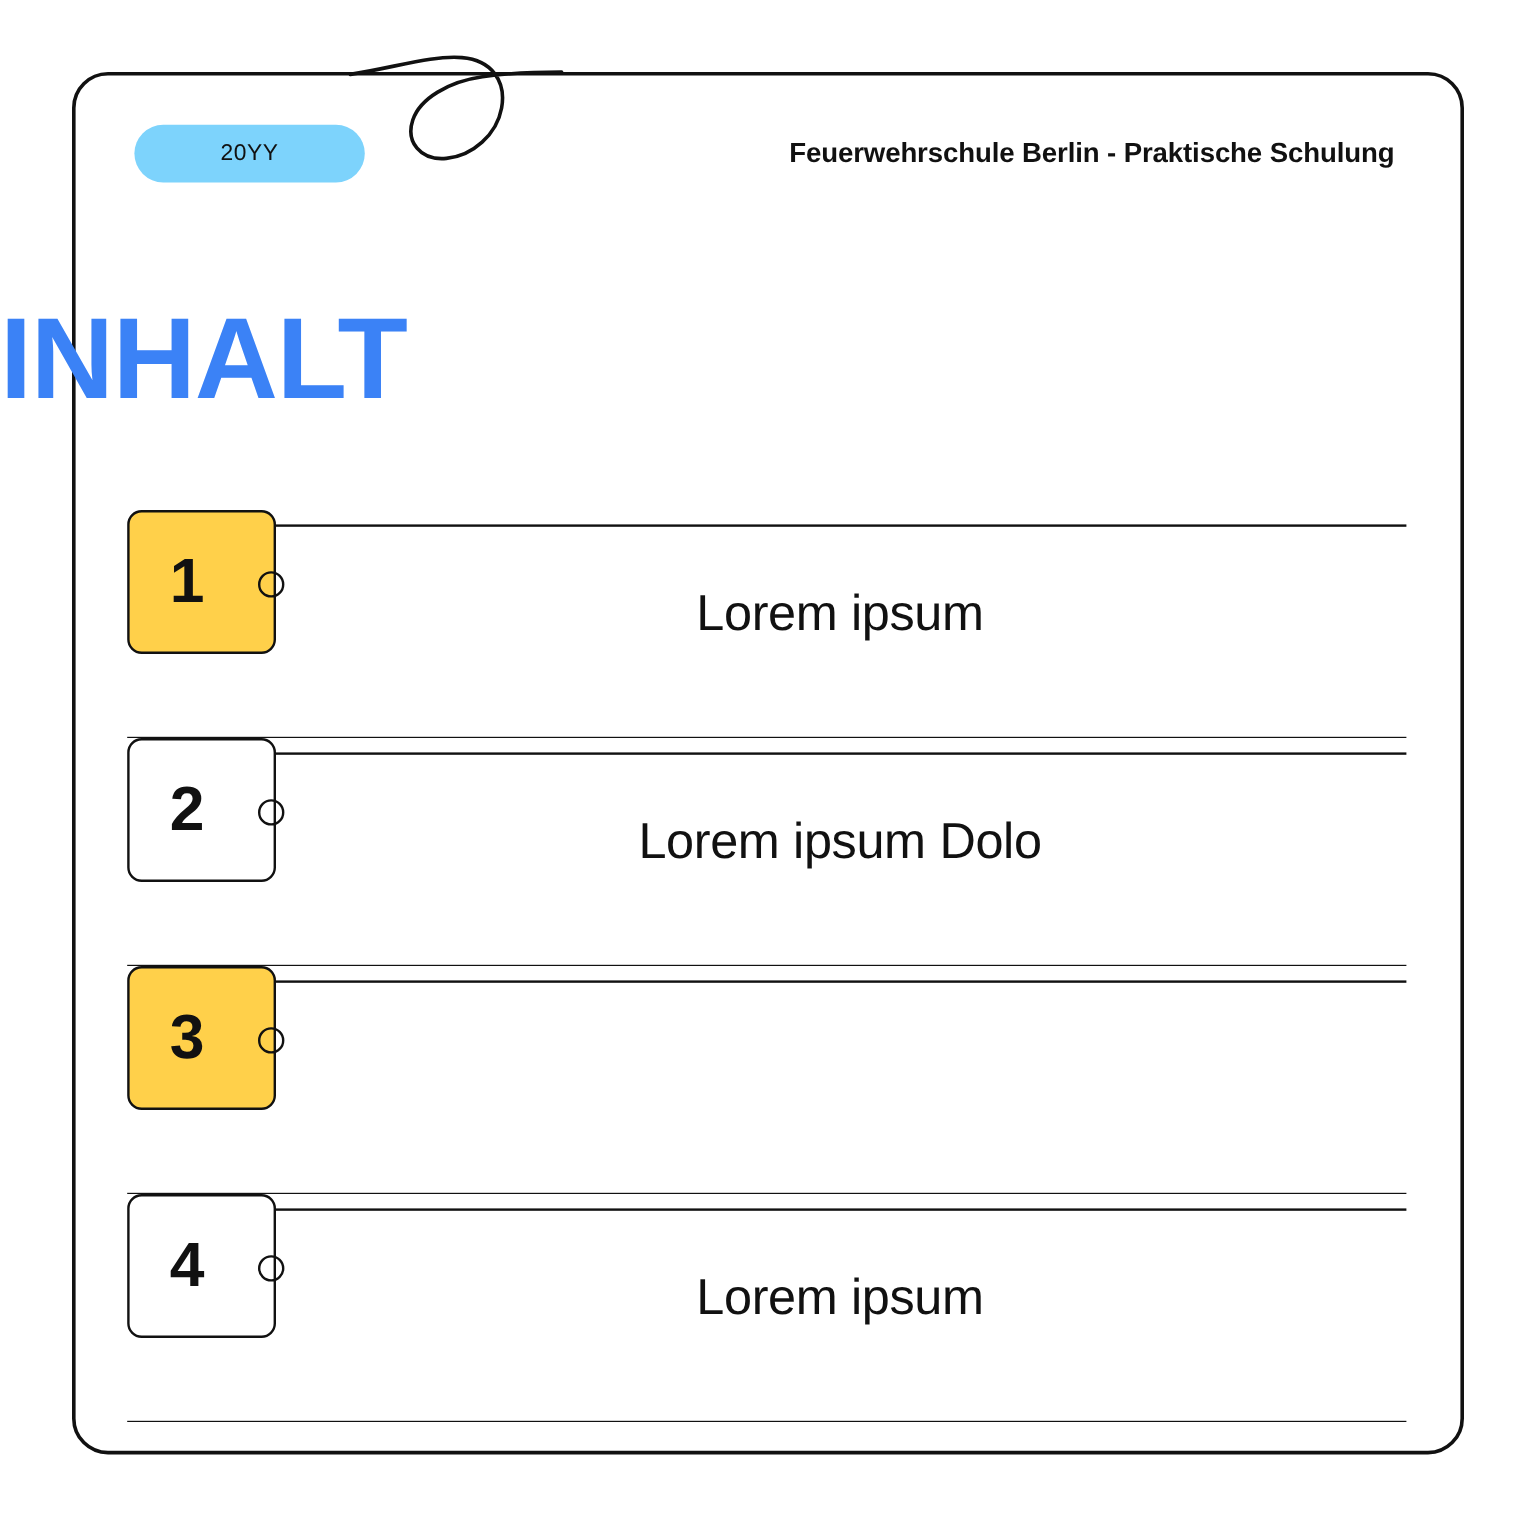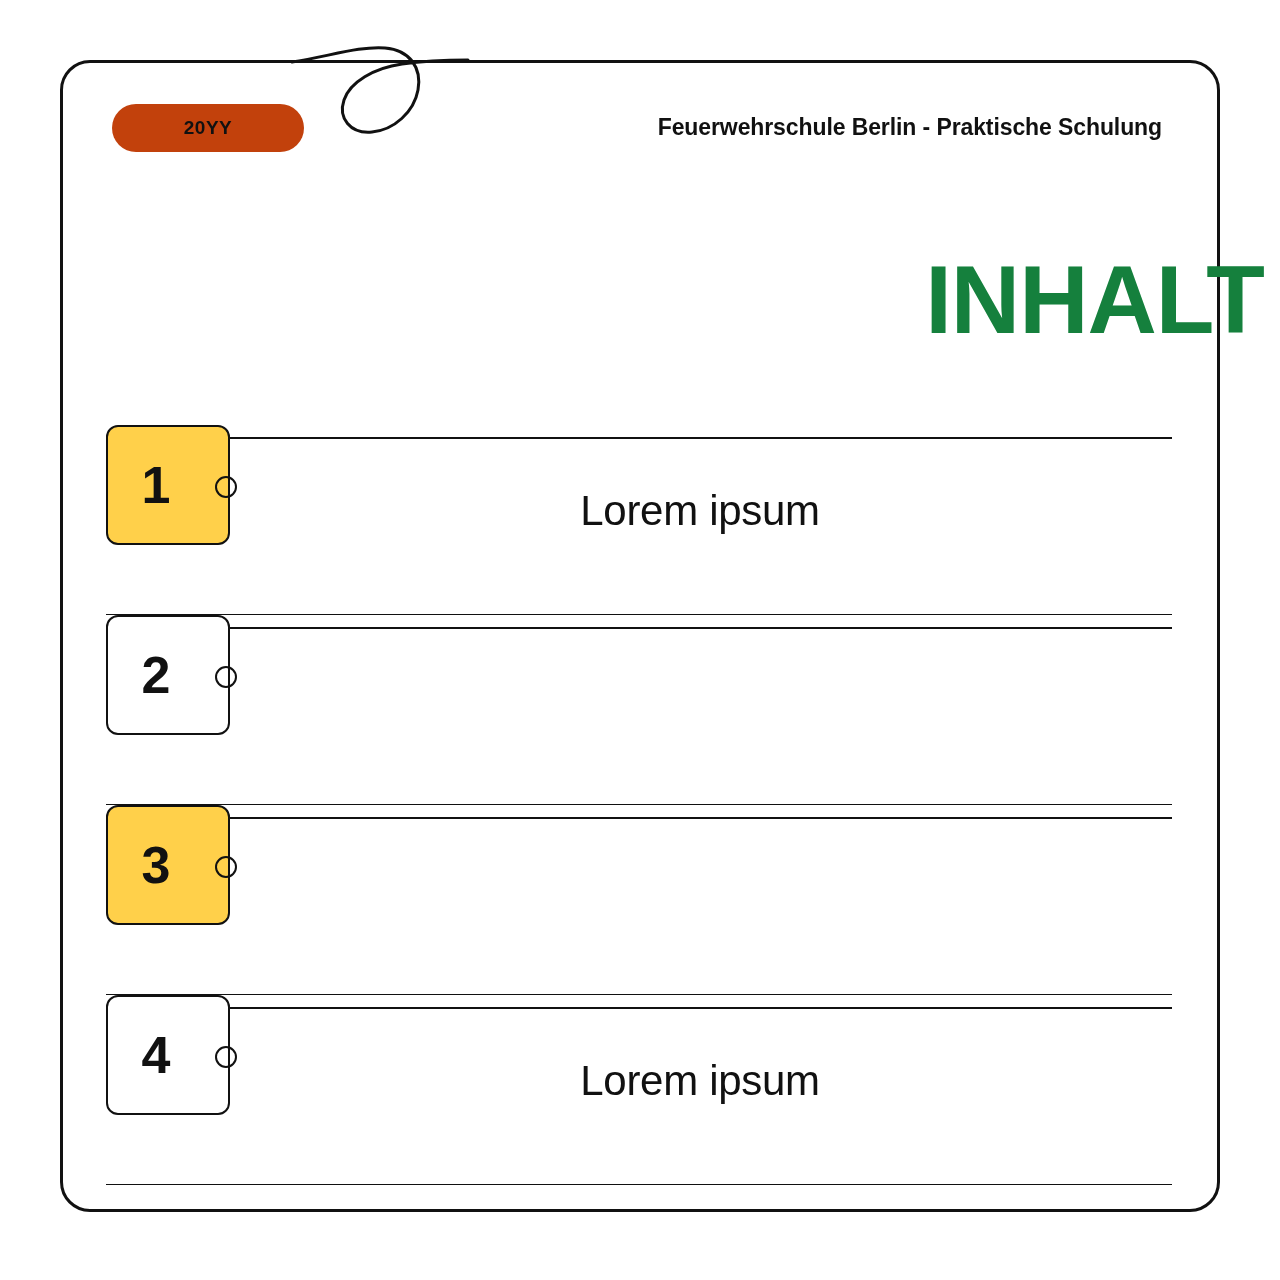--- a/index.html
+++ b/index.html
@@ -43,52 +43,52 @@
     height: 140px;
     pointer-events: none;
   }
 
   .year-badge {
     position: absolute;
     left: 112px;
     top: 104px;
     width: 192px;
     height: 48px;
-    background: #c2410c;
+    background: #7dd3fc;
     border-radius: 24px;
     display: flex;
     align-items: center;
     justify-content: center;
     font-size: 19px;
-    font-weight: bold;
+    font-weight: normal;
     letter-spacing: 0.5px;
     color: #111111;
   }
 
   .header-right {
     position: absolute;
     right: 118px;
     top: 114px;
     font-size: 23px;
     font-weight: bold;
     color: #111111;
     letter-spacing: -0.1px;
     margin-left: 22px;
   }
 
   .title {
     position: absolute;
     left: 0;
-    right: 16px;
+    right: 0;
     top: 250px;
-    text-align: right;
+    text-align: left;
     font-size: 96px;
     font-weight: bold;
     letter-spacing: -1px;
-    color: #15803d;
+    color: #3b82f6;
     line-height: 1.05;
   }
 
   .list {
     position: absolute;
     left: 106px;
     top: 425px;
     width: 1066px;
   }
 
@@ -197,20 +197,21 @@
       <div class="row-label">Lorem ipsum</div>
       <div class="rule-bottom"></div>
     </div>
 
     <div class="row">
       <div class="rule-top"></div>
       <div class="num-box">
         <span class="num">2</span>
         <span class="knot"></span>
       </div>
+      <div class="row-label">Lorem ipsum Dolo</div>
       <div class="rule-bottom"></div>
     </div>
 
     <div class="row">
       <div class="rule-top"></div>
       <div class="num-box filled">
         <span class="num">3</span>
         <span class="knot"></span>
       </div>
       <div class="rule-bottom"></div>

